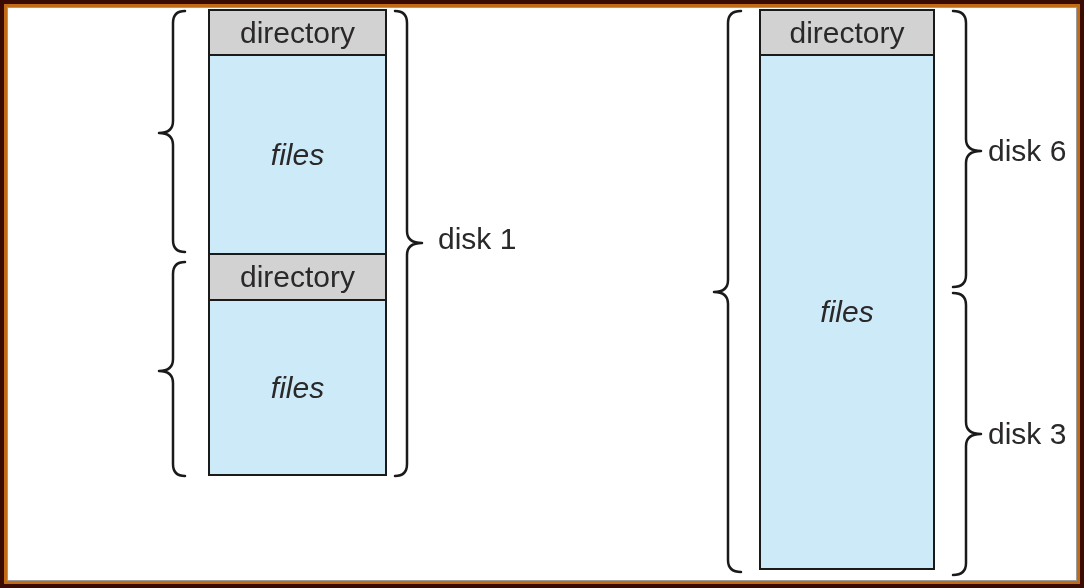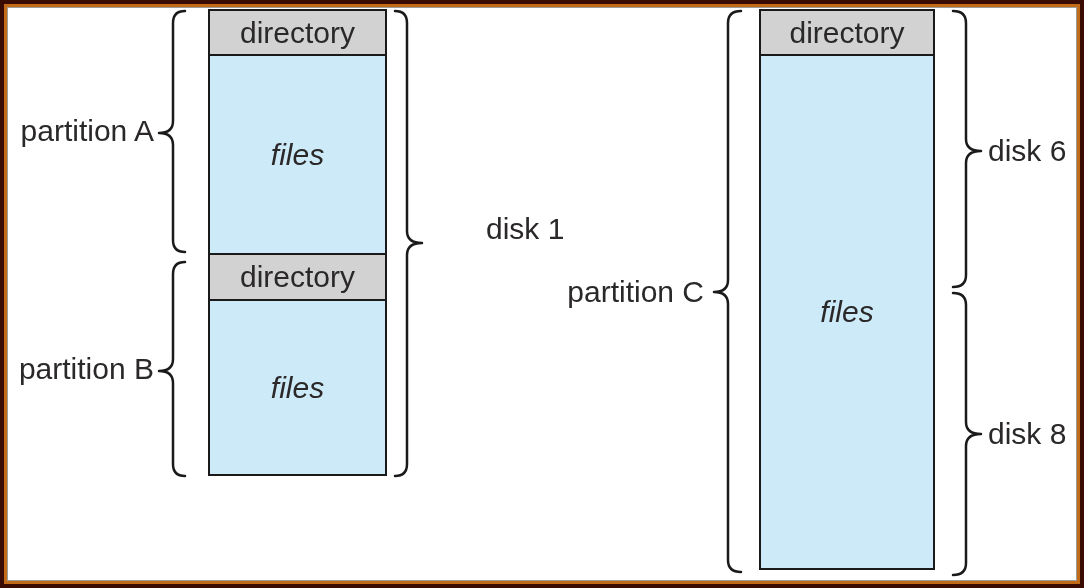--- a/index.html
+++ b/index.html
@@ -39,21 +39,21 @@
   
   .lbl{
     position:absolute;
     font-size:30px;line-height:30px;
     color:var(--text,#2b2829);
     white-space:nowrap;
   }
   #lbl-partition-a{left:8px;top:116px;width:146px;text-align:right;}
   #lbl-partition-b{left:8px;top:354px;width:146px;text-align:right;}
   #lbl-partition-c{left:554px;top:277px;width:150px;text-align:right;}
-  #lbl-disk-1{left:438px;top:214px;margin-left:48px;}
+  #lbl-disk-1{left:438px;top:224px;}
   #lbl-disk-2{left:988px;top:136px;}
   #lbl-disk-3{left:988px;top:419px;}
 </style>
 </head>
 <body>
 
 <div id="canvas">
 
   <div class="stack" id="stack-left">
     <div class="cell dir" id="cell-dir-a">
@@ -81,23 +81,20 @@
 
   <svg id="braces" viewBox="0 0 1084 588" xmlns="http://www.w3.org/2000/svg">
     <path d="M 185 11 Q 173 11 173 23 L 173 121 Q 173 133 159 133 Q 173 133 173 145 L 173 240 Q 173 252 185 252"></path>
     <path d="M 185 262 Q 173 262 173 274 L 173 359 Q 173 371 159 371 Q 173 371 173 383 L 173 464 Q 173 476 185 476"></path>
     <path d="M 395 11 Q 407 11 407 23 L 407 231 Q 407 243 422 243 Q 407 243 407 255 L 407 464 Q 407 476 395 476"></path>
     <path d="M 741 11 Q 728 11 728 23 L 728 280 Q 728 292 714 292 Q 728 292 728 304 L 728 560 Q 728 572 741 572"></path>
     <path d="M 953 11 Q 966 11 966 23 L 966 139 Q 966 151 981 151 Q 966 151 966 163 L 966 275 Q 966 287 953 287"></path>
     <path d="M 953 293 Q 966 293 966 305 L 966 422 Q 966 434 981 434 Q 966 434 966 446 L 966 563 Q 966 575 953 575"></path>
   </svg>
 
-  <div class="lbl" id="lbl-partition-a">partition A</div>
-  <div class="lbl" id="lbl-partition-b">partition B</div>
-  <div class="lbl" id="lbl-partition-c">partition C</div>
   <div class="lbl" id="lbl-disk-1">disk 1</div>
   <div class="lbl" id="lbl-disk-2">disk 6</div>
-  <div class="lbl" id="lbl-disk-3">disk 8</div>
+  <div class="lbl" id="lbl-disk-3">disk 3</div>
 
   <div class="frame-c"></div>
   <div class="frame-b"></div>
   <div class="frame-a"></div>
 </div>
 
 </body></html>

